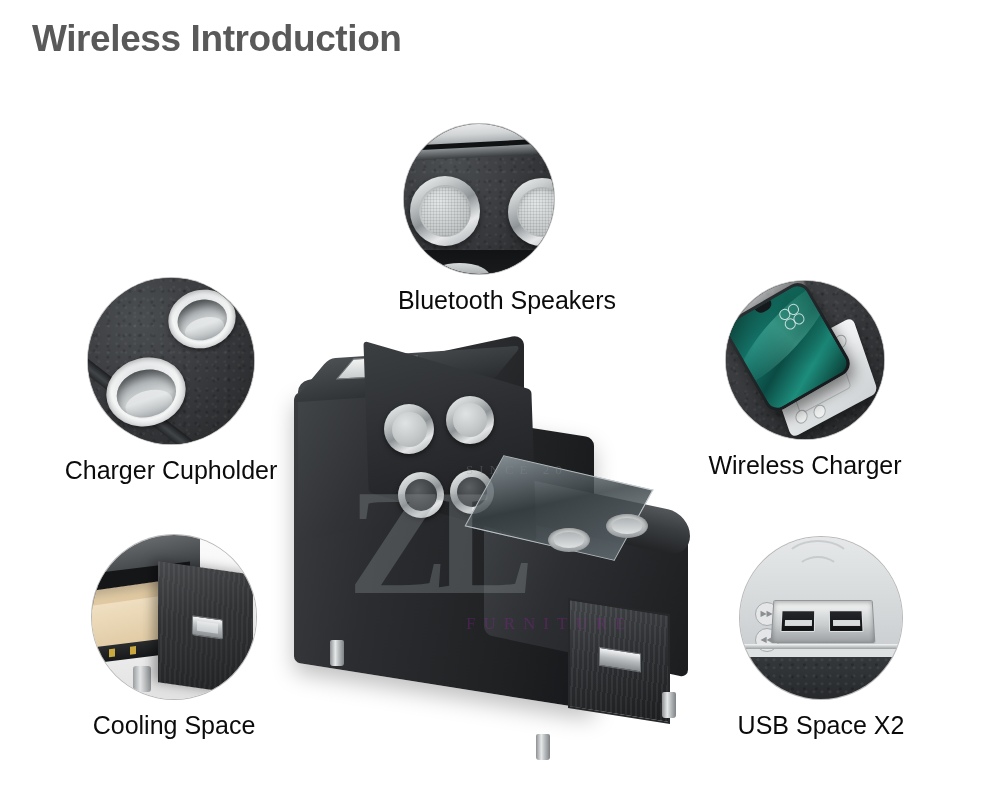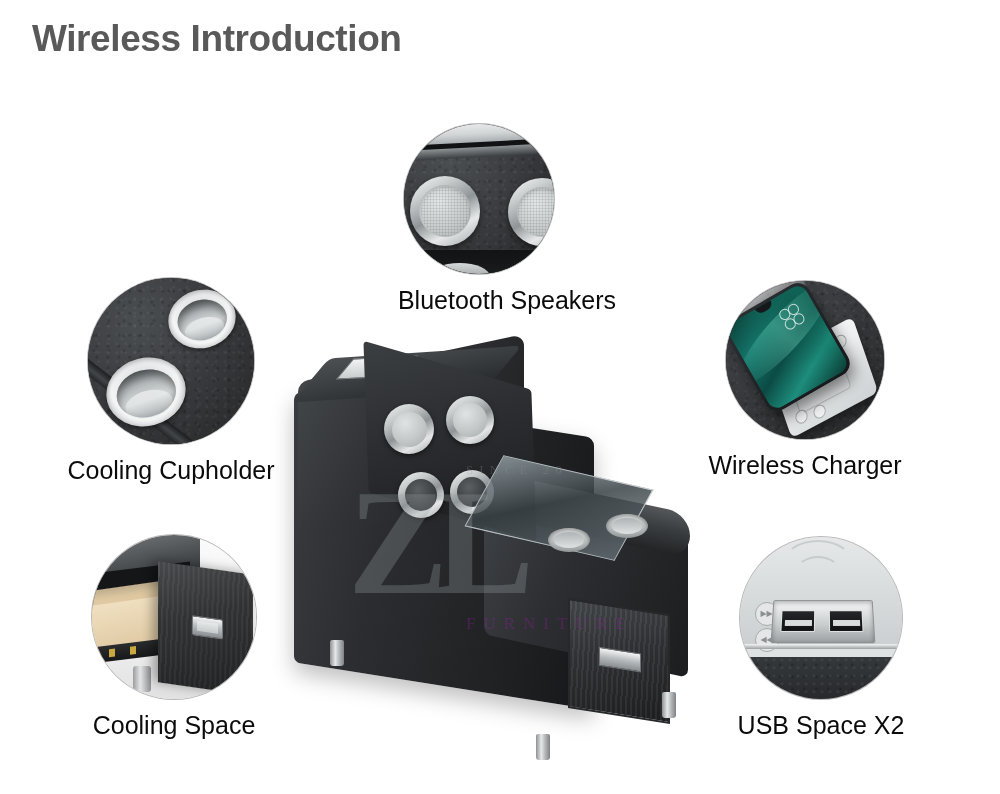--- a/index.html
+++ b/index.html
@@ -590,21 +590,21 @@
   <div class="feature-label" style="top:162px;margin-left:28px;">Bluetooth Speakers</div>
 </div>
 
 <div class="feature" style="left:88px; top:278px;">
   <div class="feature-circle" style="width:166px;height:166px;">
     <div class="leather"></div>
     <div class="cup-seam"></div>
     <div class="cupholder" style="left:80px; top:12px; width:68px; height:58px;"></div>
     <div class="cupholder" style="left:18px; top:80px; width:80px; height:68px;"></div>
   </div>
-  <div class="feature-label" style="top:178px;">Cooling Cupholder</div>
+  <div class="feature-label" style="top:178px;">Charger Cupholder</div>
 </div>
 
 <div class="feature" style="left:726px; top:281px;">
   <div class="feature-circle" style="width:158px;height:158px;">
     <div class="leather"></div>
     <div class="wc-highlight"></div>
 
     <div class="wc-pad">
       <div class="wc-pad-screen"></div>
       <div class="wc-dot" style="left:54%; top:9%;"></div>

